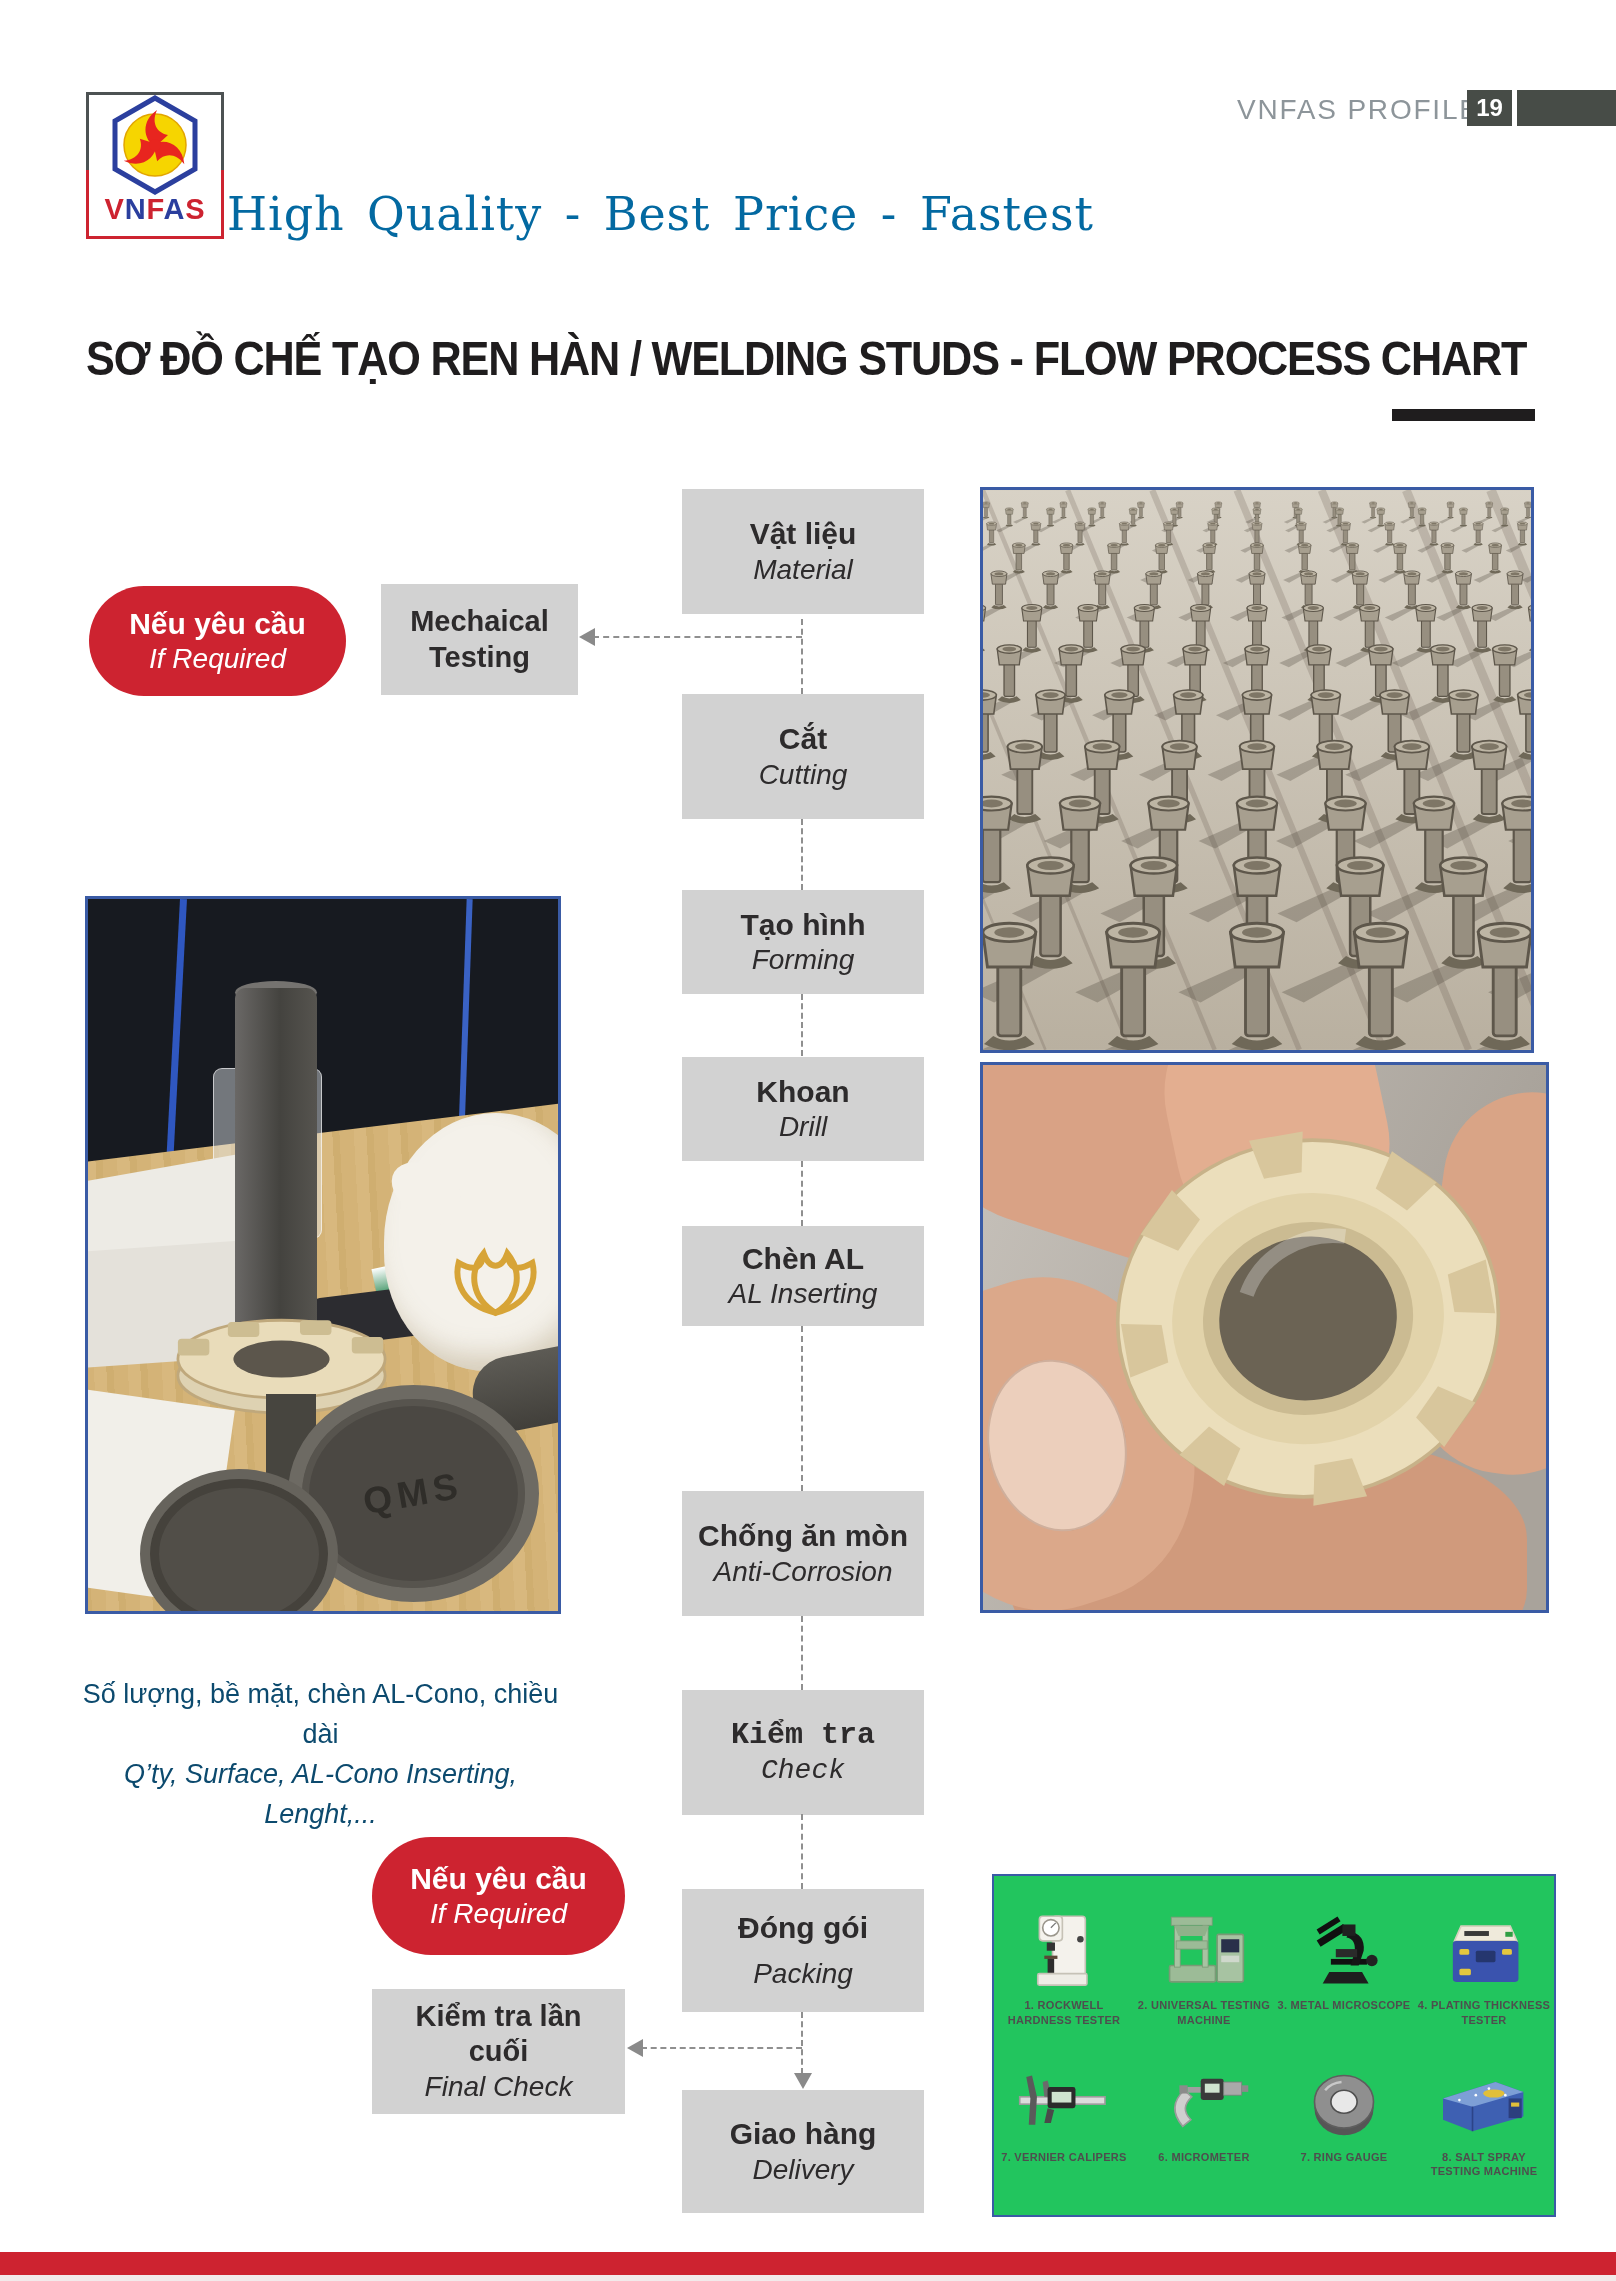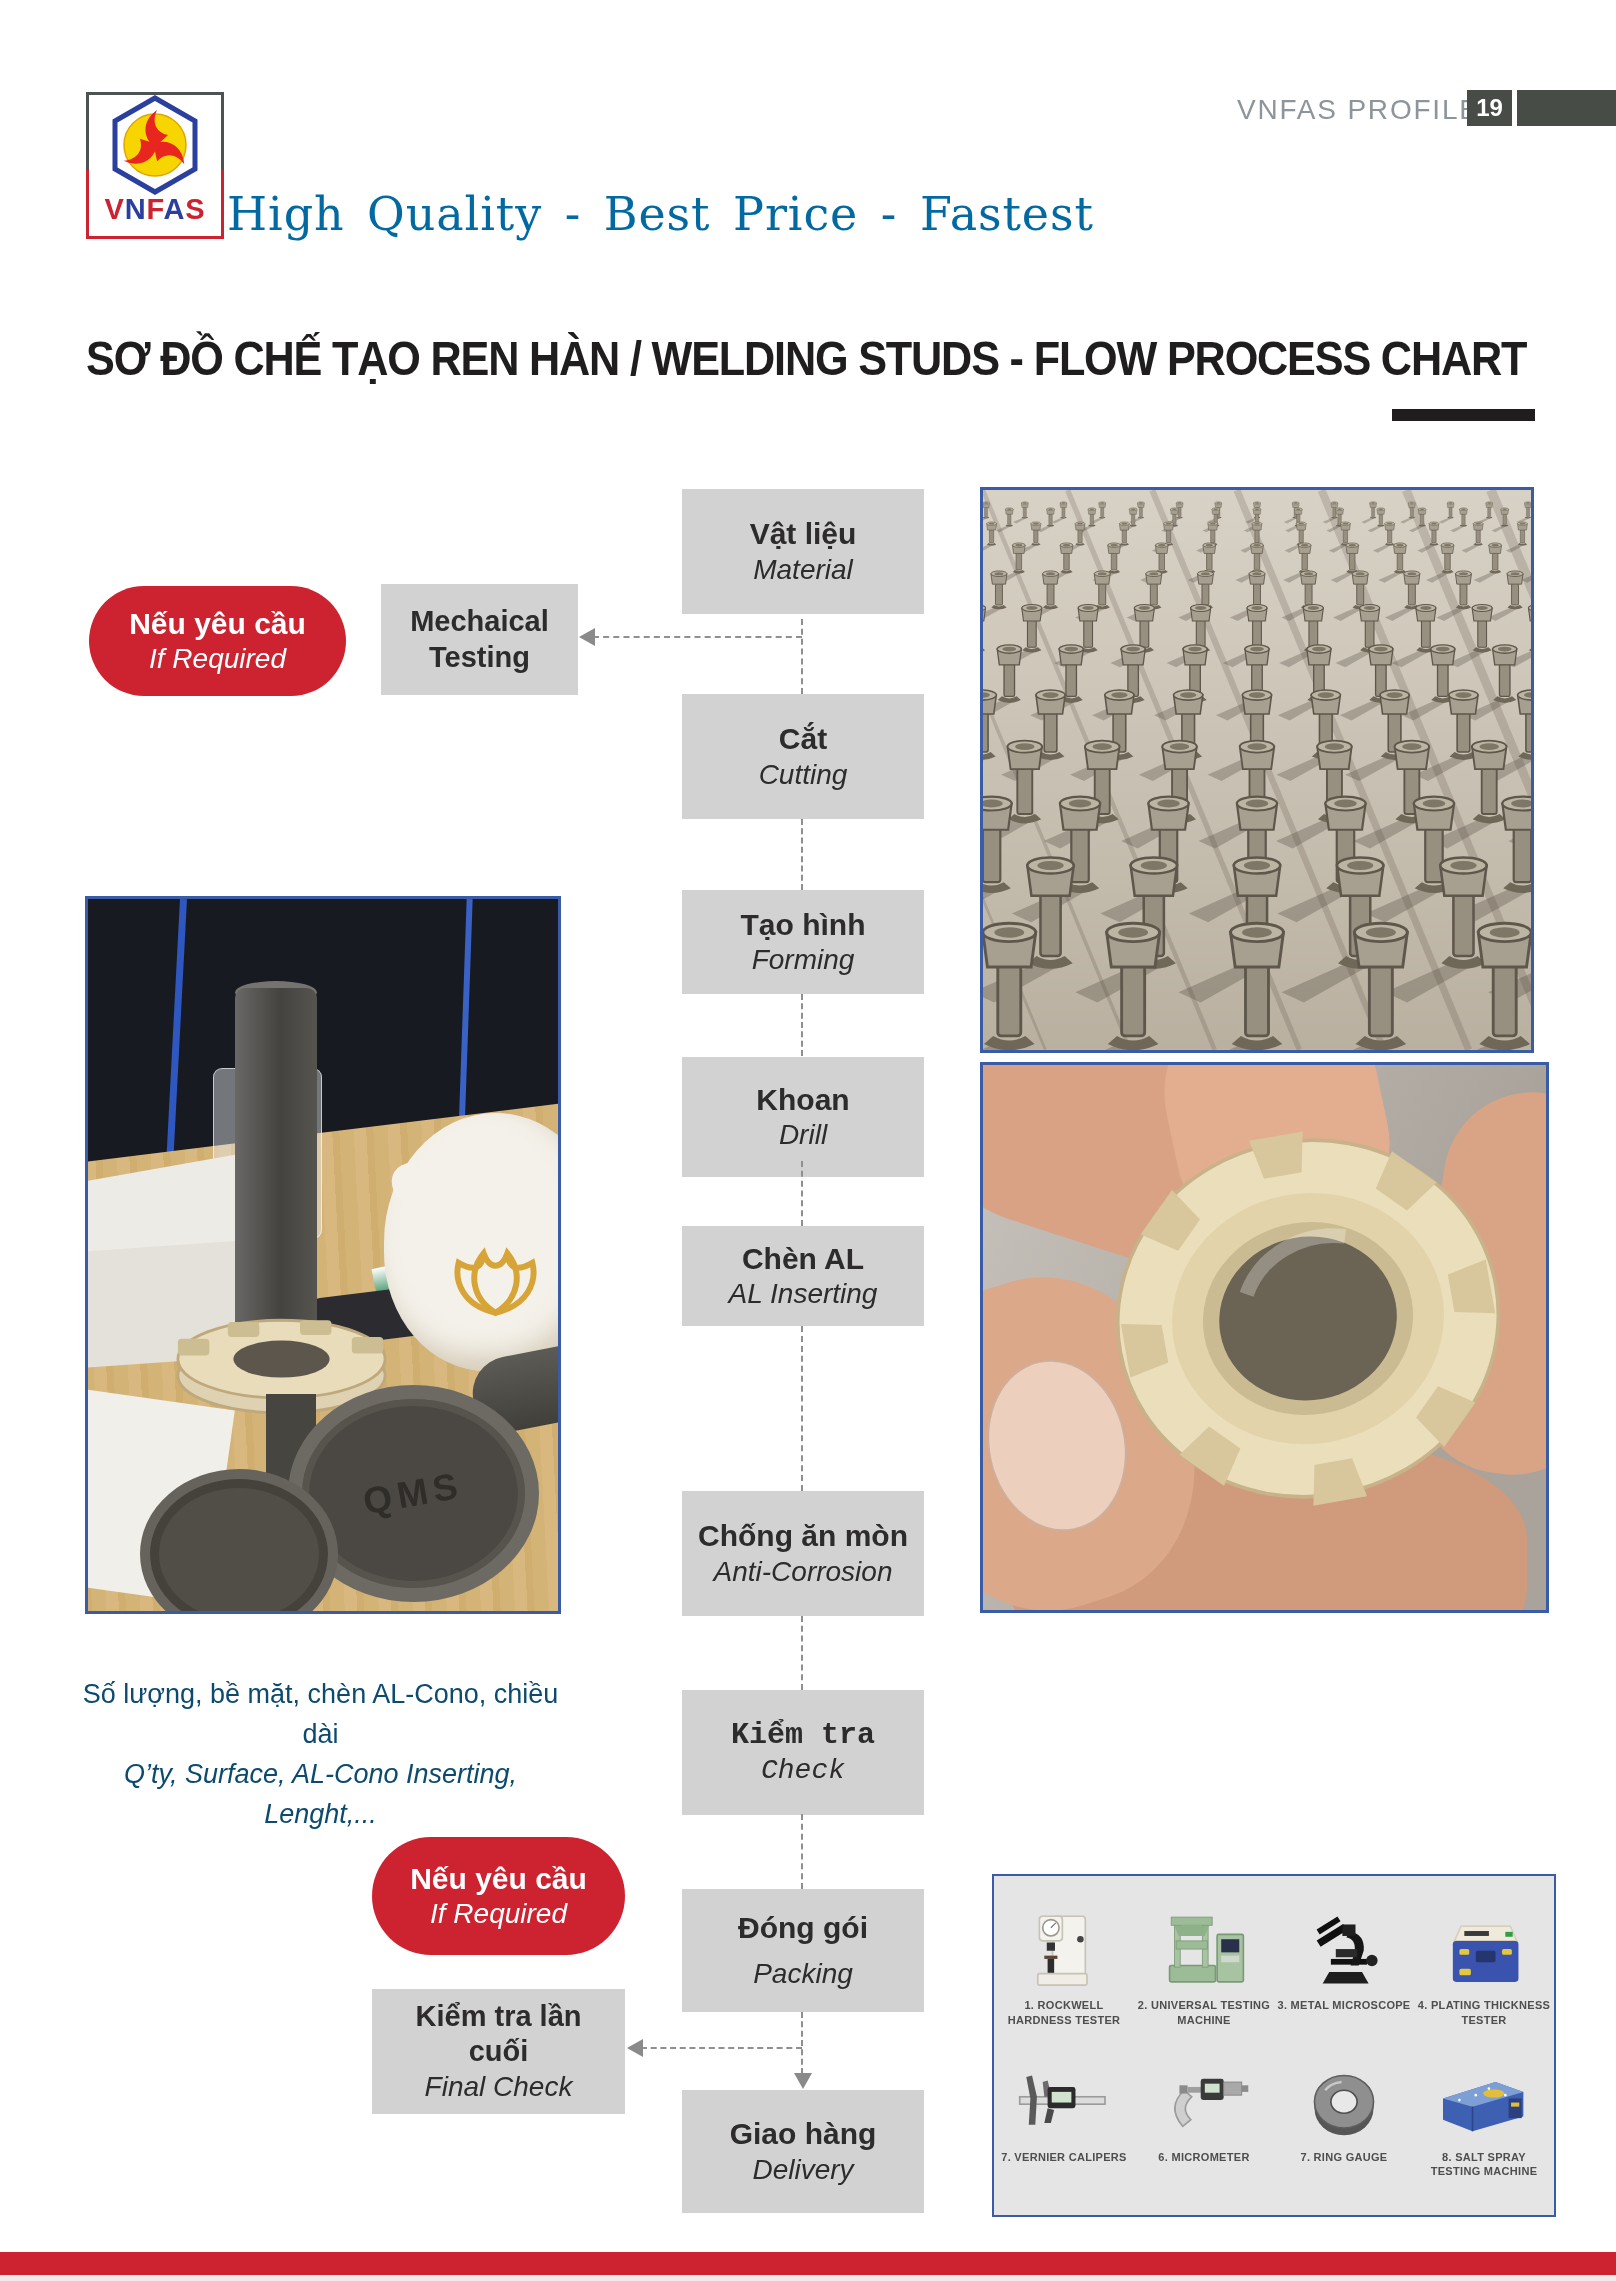--- a/index.html
+++ b/index.html
@@ -47,21 +47,21 @@
   .note .en{font-style:italic;}
 
   
   .photo{position:absolute;border:3.6px solid #3a5ba5;overflow:hidden;background:#cfc8ba;}
   .photo *{position:absolute;}
   .wood{left:-71px;top:232px;width:677px;height:624px;transform:rotate(-7deg);
         background:repeating-linear-gradient(94deg,#d8b87e 0 12.5px,#cfae70 12.5px 19.6px,#d4b377 19.6px 34px);}
   .stamp-text{font-weight:bold;font-size:37px;letter-spacing:5.3px;color:#2f2d29;transform:rotate(-10deg);}
 
   
-  .equip-panel{position:absolute;left:992px;top:1874px;width:560px;height:339px;background:#e5e5e5;
+  .equip-panel{position:absolute;left:992px;top:1874px;width:560px;height:339px;background:#22c55e;
                border:2.7px solid #3a5ba5;display:grid;grid-template-columns:repeat(4,1fr);
                align-content:space-evenly;justify-items:center;}
   .equip-cell{display:flex;flex-direction:column;align-items:center;width:134px;}
   .equip-cell svg{height:82px;width:116px;}
   .equip-cell .cap{font-size:11px;font-weight:bold;color:#4e4e4e;text-align:center;
                    line-height:1.3;letter-spacing:0.3px;margin-top:3.6px;}
 
   
   .footer-red{position:absolute;left:0;top:2252px;width:1616px;height:23px;background:#cd2330;}
   .footer-pale{position:absolute;left:0;top:2275px;width:1616px;height:6.2px;background:#f2eaea;}
@@ -99,21 +99,21 @@
     <div class="en">Material</div>
   </div>
   <div class="flowbox" style="top:694px;height:125px;">
     <div class="vi">Cắt</div>
     <div class="en">Cutting</div>
   </div>
   <div class="flowbox" style="top:890px;height:104px;">
     <div class="vi">Tạo hình</div>
     <div class="en">Forming</div>
   </div>
-  <div class="flowbox" style="top:1057px;height:120px;">
+  <div class="flowbox" style="top:1057px;height:104px;">
     <div class="vi">Khoan</div>
     <div class="en">Drill</div>
   </div>
   <div class="flowbox" style="top:1226px;height:100px;">
     <div class="vi">Chèn AL</div>
     <div class="en">AL Inserting</div>
   </div>
   <div class="flowbox" style="top:1491px;height:125px;">
     <div class="vi">Chống ăn mòn</div>
     <div class="en">Anti-Corrosion</div>

